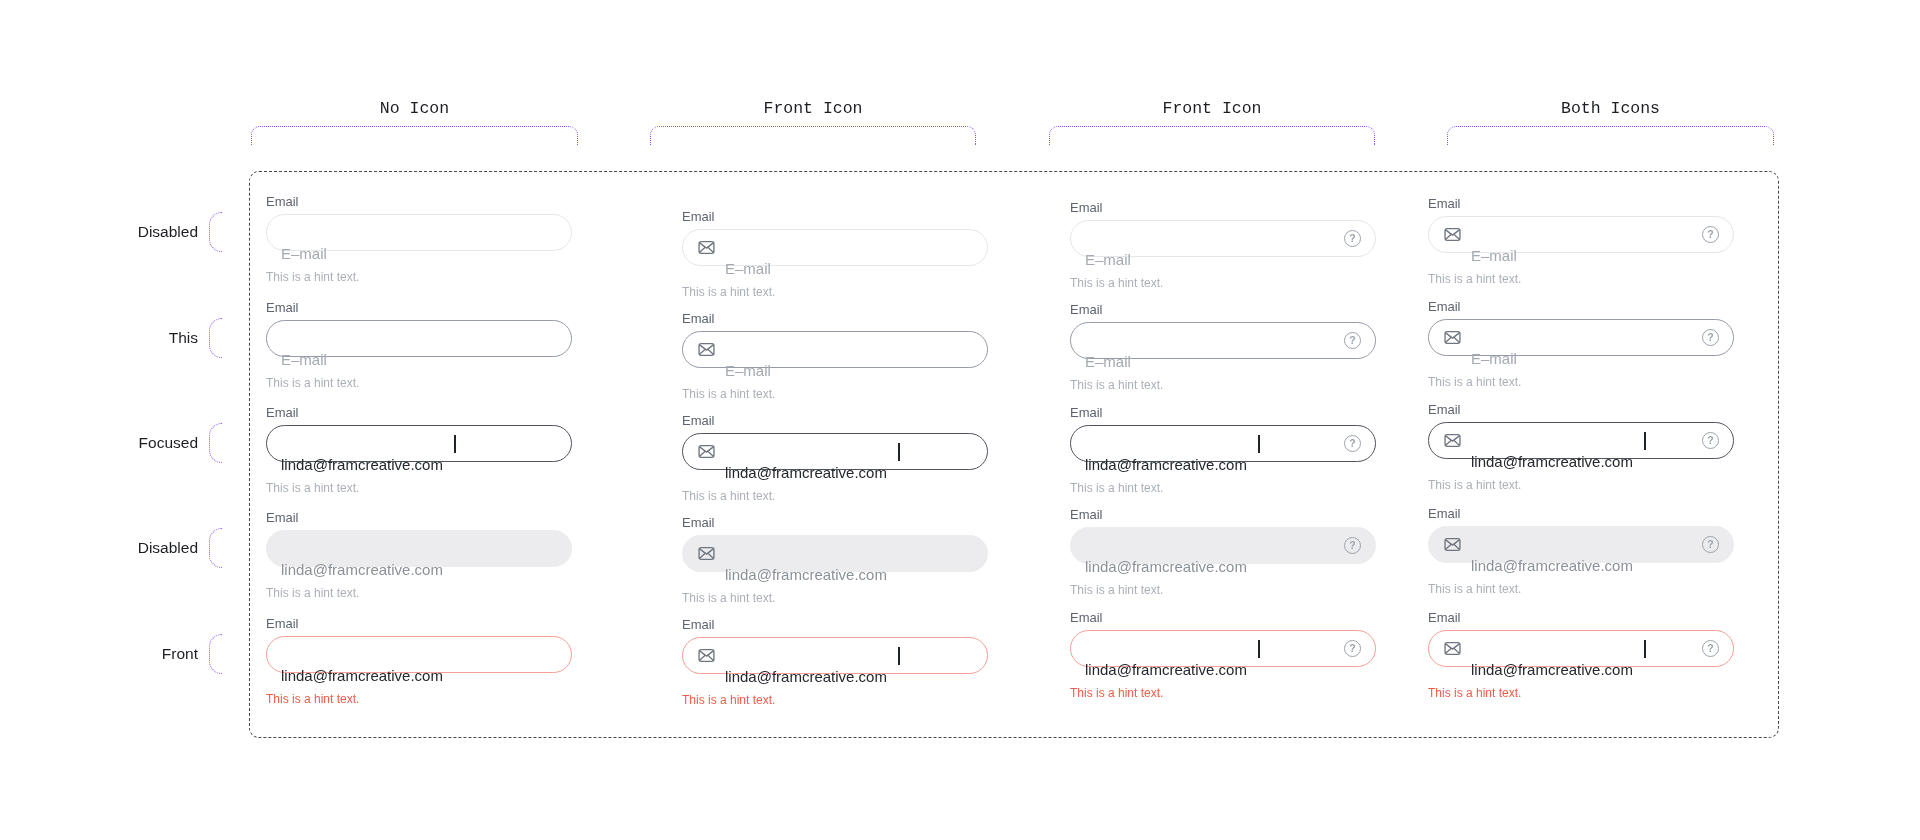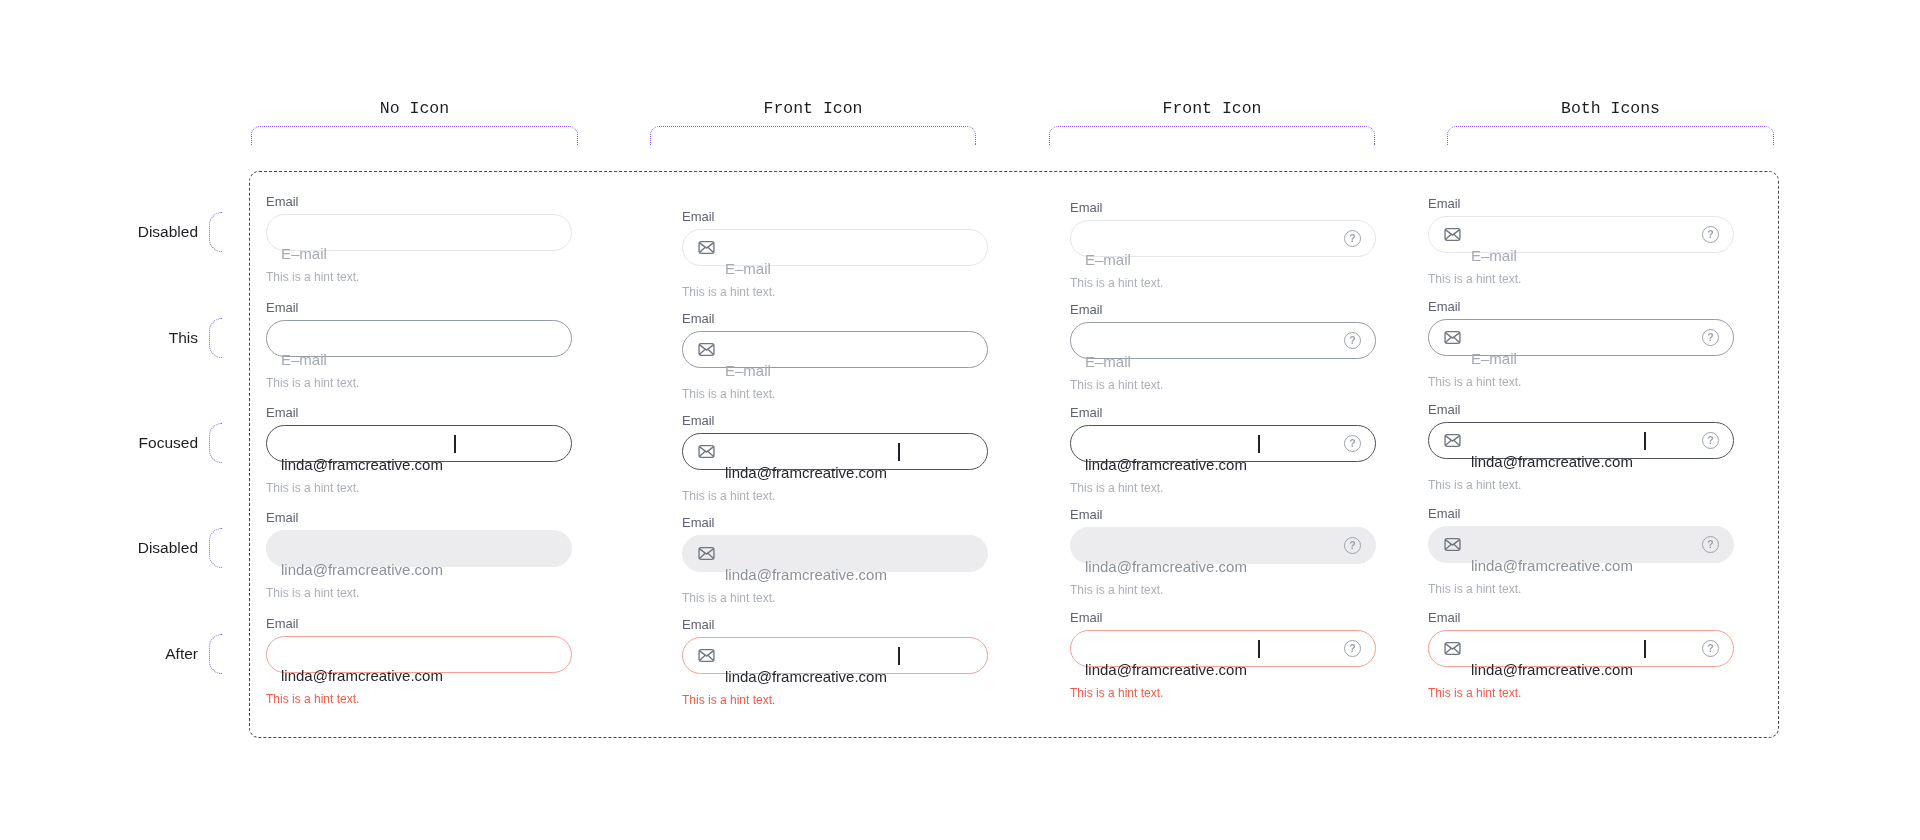--- a/index.html
+++ b/index.html
@@ -99,21 +99,21 @@
 
 <div class="col-bracket" id="hb0"></div>
 <div class="col-bracket" id="hb1"></div>
 <div class="col-bracket" id="hb2"></div>
 <div class="col-bracket" id="hb3"></div>
 
 <div class="row-label" id="rl0">Disabled</div>
 <div class="row-label" id="rl1">This</div>
 <div class="row-label" id="rl2">Focused</div>
 <div class="row-label" id="rl3">Disabled</div>
-<div class="row-label" id="rl4">After</div>
+<div class="row-label" id="rl4">Front</div>
 
 <div class="row-bracket" id="rb0"></div>
 <div class="row-bracket" id="rb1"></div>
 <div class="row-bracket" id="rb2"></div>
 <div class="row-bracket" id="rb3"></div>
 <div class="row-bracket" id="rb4"></div>
 
 <div class="states-frame"></div>
 
 <div id="grid">

